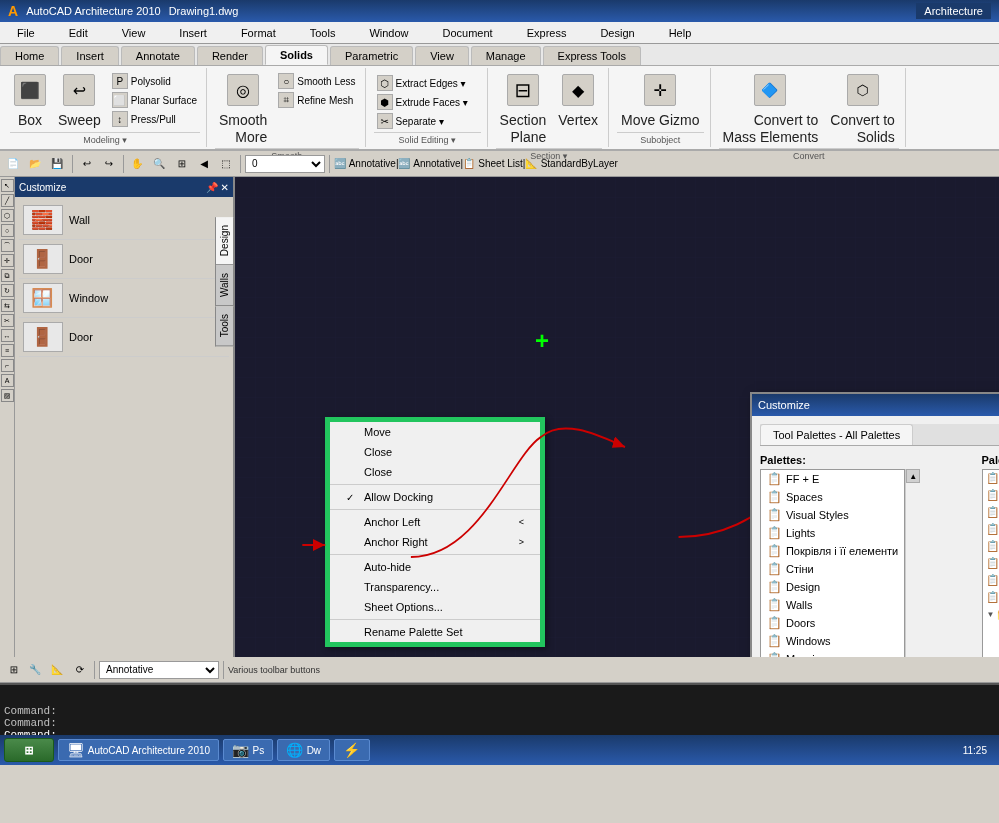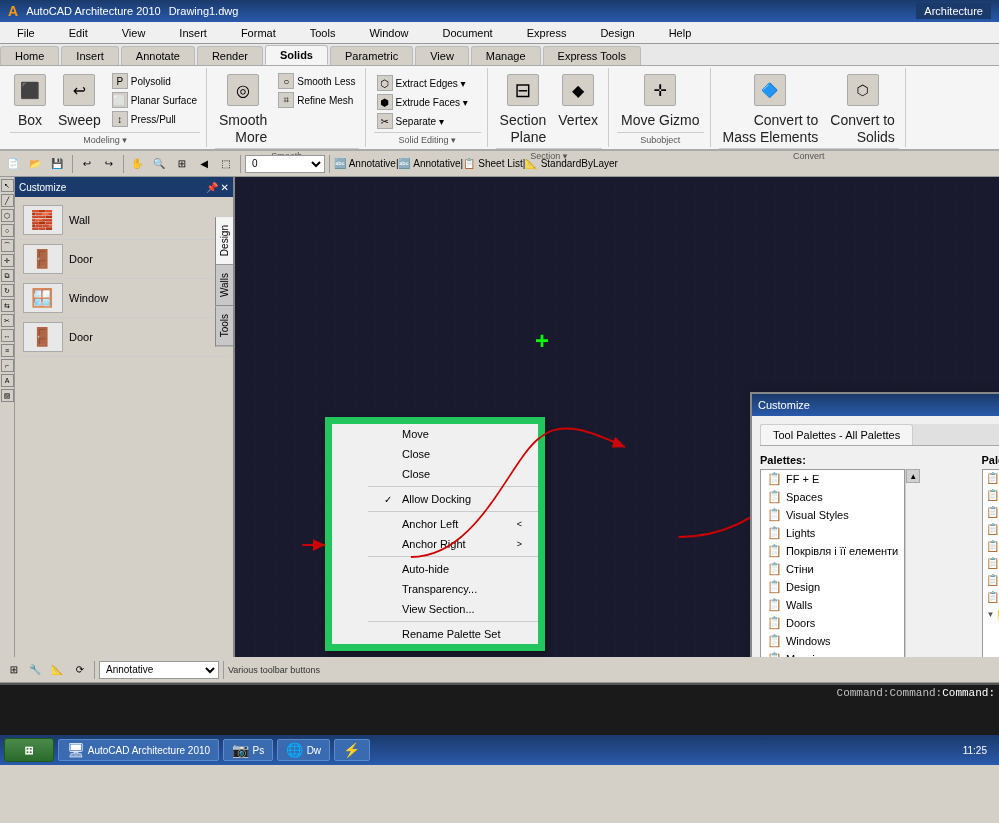--- a/index.html
+++ b/index.html
@@ -277,26 +277,25 @@
       position: relative;
       overflow: hidden;
     }
 
     
     #context-menu {
       position: absolute;
       left: 90px;
       top: 240px;
       background: #f0f0f0;
-      border: 7px solid #22c55e;
+      border: 5px solid #22c55e;
       box-shadow: 2px 2px 6px rgba(0,0,0,0.4);
       width: 220px;
       z-index: 100;
       font-size: 11px;
-      padding-left: 36px;
     }
     .cm-item {
       padding: 4px 16px;
       cursor: pointer;
       display: flex;
       align-items: center;
       gap: 6px;
       white-space: nowrap;
     }
     .cm-separator { height: 1px; background: #ccc; margin: 2px 0; }
@@ -400,21 +399,21 @@
       font-size: 8px; cursor: pointer;
     }
     .scroll-track { flex: 1; background: #f0f0f0; }
 
     
     #cmd-area {
       height: 60px;
       background: #1a1a1a;
       border-top: 2px solid #555;
       display: flex;
-      flex-direction: row;
+      flex-direction: column;
       justify-content: flex-end;
       padding: 2px 4px;
     }
     .cmd-line { color: #c0c0c0; font-size: 11px; font-family: 'Courier New', monospace; }
     .cmd-prompt { color: #ffffff; font-size: 11px; font-family: 'Courier New', monospace; }
 
     
     #statusbar {
       height: 22px;
       background: #d4d0c8;
@@ -757,21 +756,21 @@
         <div class="cm-item">
           <span class="cm-check"></span>
           <span>Auto-hide</span>
         </div>
         <div class="cm-item">
           <span class="cm-check"></span>
           <span>Transparency...</span>
         </div>
         <div class="cm-item">
           <span class="cm-check"></span>
-          <span>View Section...</span>
+          <span>Sheet Options...</span>
         </div>
         <div class="cm-separator"></div>
         <div class="cm-item">
           <span class="cm-check"></span>
           <span>Rename Palette Set</span>
         </div>
 
       </div>
 
       <div id="customize-dialog">

